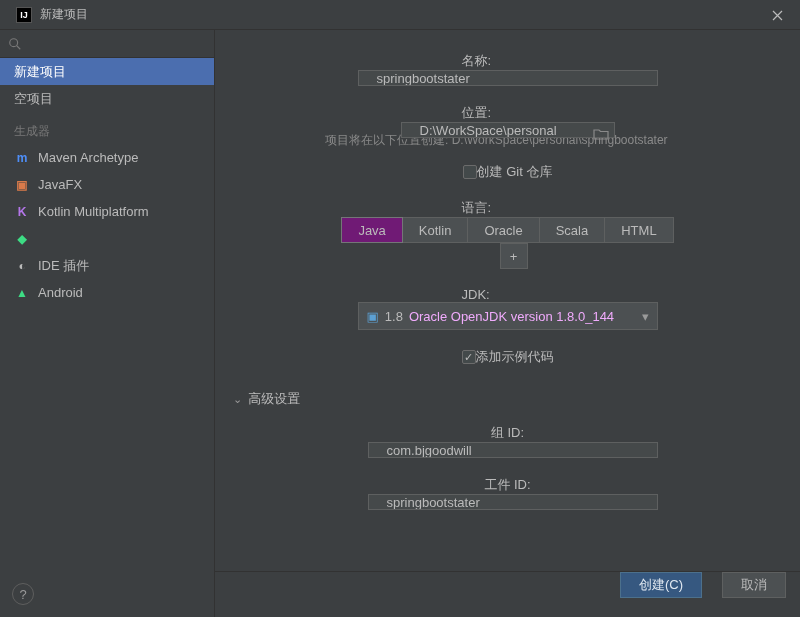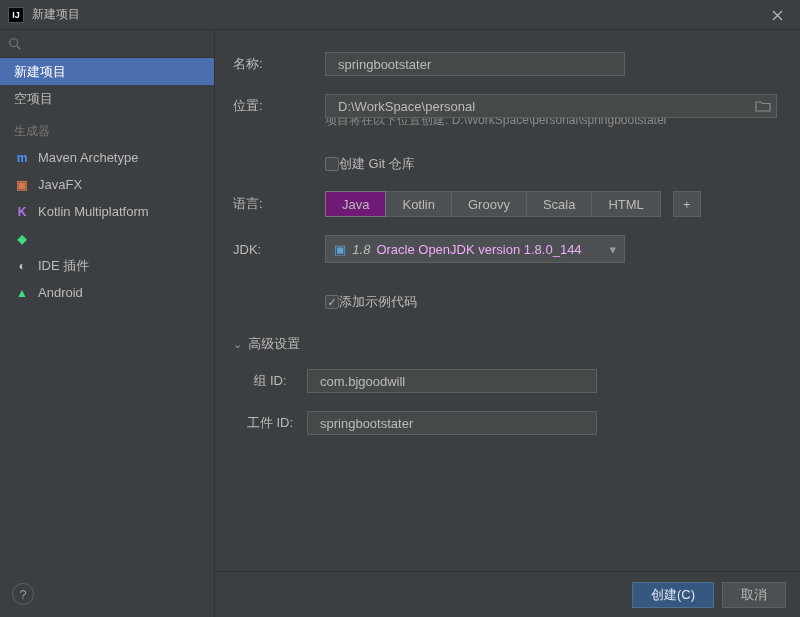--- a/index.html
+++ b/index.html
@@ -11,21 +11,21 @@
       width: 800px;
       height: 617px;
       overflow: hidden;
     }
     .titlebar {
       height: 30px;
       background: #3c3f41;
       border-bottom: 1px solid #323232;
       display: flex;
       align-items: center;
-      padding: 0 8px;
+      padding: 0 16px;
       position: relative;
     }
     .titlebar .app-icon {
       width: 16px; height: 16px;
       background: #000;
       border: 1px solid #555;
       display: inline-flex;
       align-items: center;
       justify-content: center;
       font-size: 9px;
@@ -108,29 +108,29 @@
       cursor: pointer;
       font-size: 13px;
     }
 
     .content {
       flex: 1;
       padding: 22px 18px 12px 18px;
       position: relative;
       overflow: hidden;
     }
-    .row { display: flex; align-items: center; margin-bottom: 18px; }
+    .row { display: flex; align-items: center; margin-bottom: 18px; flex-direction: column; }
     .row .label { width: 92px; color: #bbb; }
 
     input.text {
       background: #45494a;
       border: 1px solid #5e6060;
       color: #bbb;
-      height: 24px;
-      padding: 0 12px;
+      height: 16px;
+      padding: 0 18px;
       font-size: 13px;
       outline: none;
     }
 
     .loc-wrap { position: relative; flex: 1; max-width: 452px; }
     .loc-wrap .folder-icon {
       position: absolute; right: 6px; top: 5px;
       color: #8a8a8a;
     }
     .hint {
@@ -139,21 +139,20 @@
       margin-bottom: 14px;
       color: #8a8a8a;
       font-size: 12px;
     }
 
     .checkbox {
       display: inline-flex;
       align-items: center;
       cursor: pointer;
       color: #bbb;
-      margin-top: 12px;
     }
     .checkbox .box {
       width: 14px; height: 14px;
       border: 1px solid #6b6b6b;
       border-radius: 2px;
       display: inline-flex;
       align-items: center;
       justify-content: center;
       background: #43494a;
     }
@@ -197,21 +196,21 @@
       align-items: center;
       background: #4c5052;
       border: 1px solid #5e6060;
       height: 28px;
       padding: 0 8px;
       gap: 6px;
       cursor: pointer;
       width: 300px;
       justify-content: flex-start;
     }
-    .jdk-select .ver { color: #bbb; font-style: italic; }
+    .jdk-select .ver { color: #bbb; }
     .jdk-select .desc { color: #f0abfc; flex: 1; white-space: nowrap; overflow: hidden; }
     .jdk-select .chev { color: #9a9a9a; }
 
     .section-head {
       display: flex;
       align-items: center;
       gap: 6px;
       color: #bbb;
       margin: 24px 0 16px 0;
       cursor: pointer;
@@ -220,24 +219,24 @@
 
     .adv .row .label { width: 64px; text-align: center; padding-right: 10px; }
     .adv { margin-left: 10px; }
 
     .footer {
       position: absolute;
       left: 0; right: 0; bottom: 0;
       height: 46px;
       border-top: 1px solid #323232;
       display: flex;
-      align-items: center;
+      align-items: flex-start;
       justify-content: flex-end;
       padding: 0 14px;
-      gap: 8px;
+      gap: 20px;
       background: #3c3f41;
     }
     .btn {
       height: 26px;
       padding: 0 18px;
       background: #4c5052;
       border: 1px solid #5e6060;
       color: #bbb;
       cursor: pointer;
       font-size: 13px;
@@ -330,21 +329,21 @@
         <span class="box"></span>
         <span>创建 Git 仓库</span>
       </label>
     </div>
 
     <div class="row">
       <div class="label">语言:</div>
       <div class="seg-group" id="lang-group">
           <div class="seg selected">Java</div>
           <div class="seg">Kotlin</div>
-          <div class="seg">Groovy</div>
+          <div class="seg">Oracle</div>
           <div class="seg">Scala</div>
           <div class="seg">HTML</div>
         </div>
       <div class="plus-btn">+</div>
     </div>
 
 
     <div class="row">
       <div class="label">JDK:</div>
       <div class="jdk-select">

